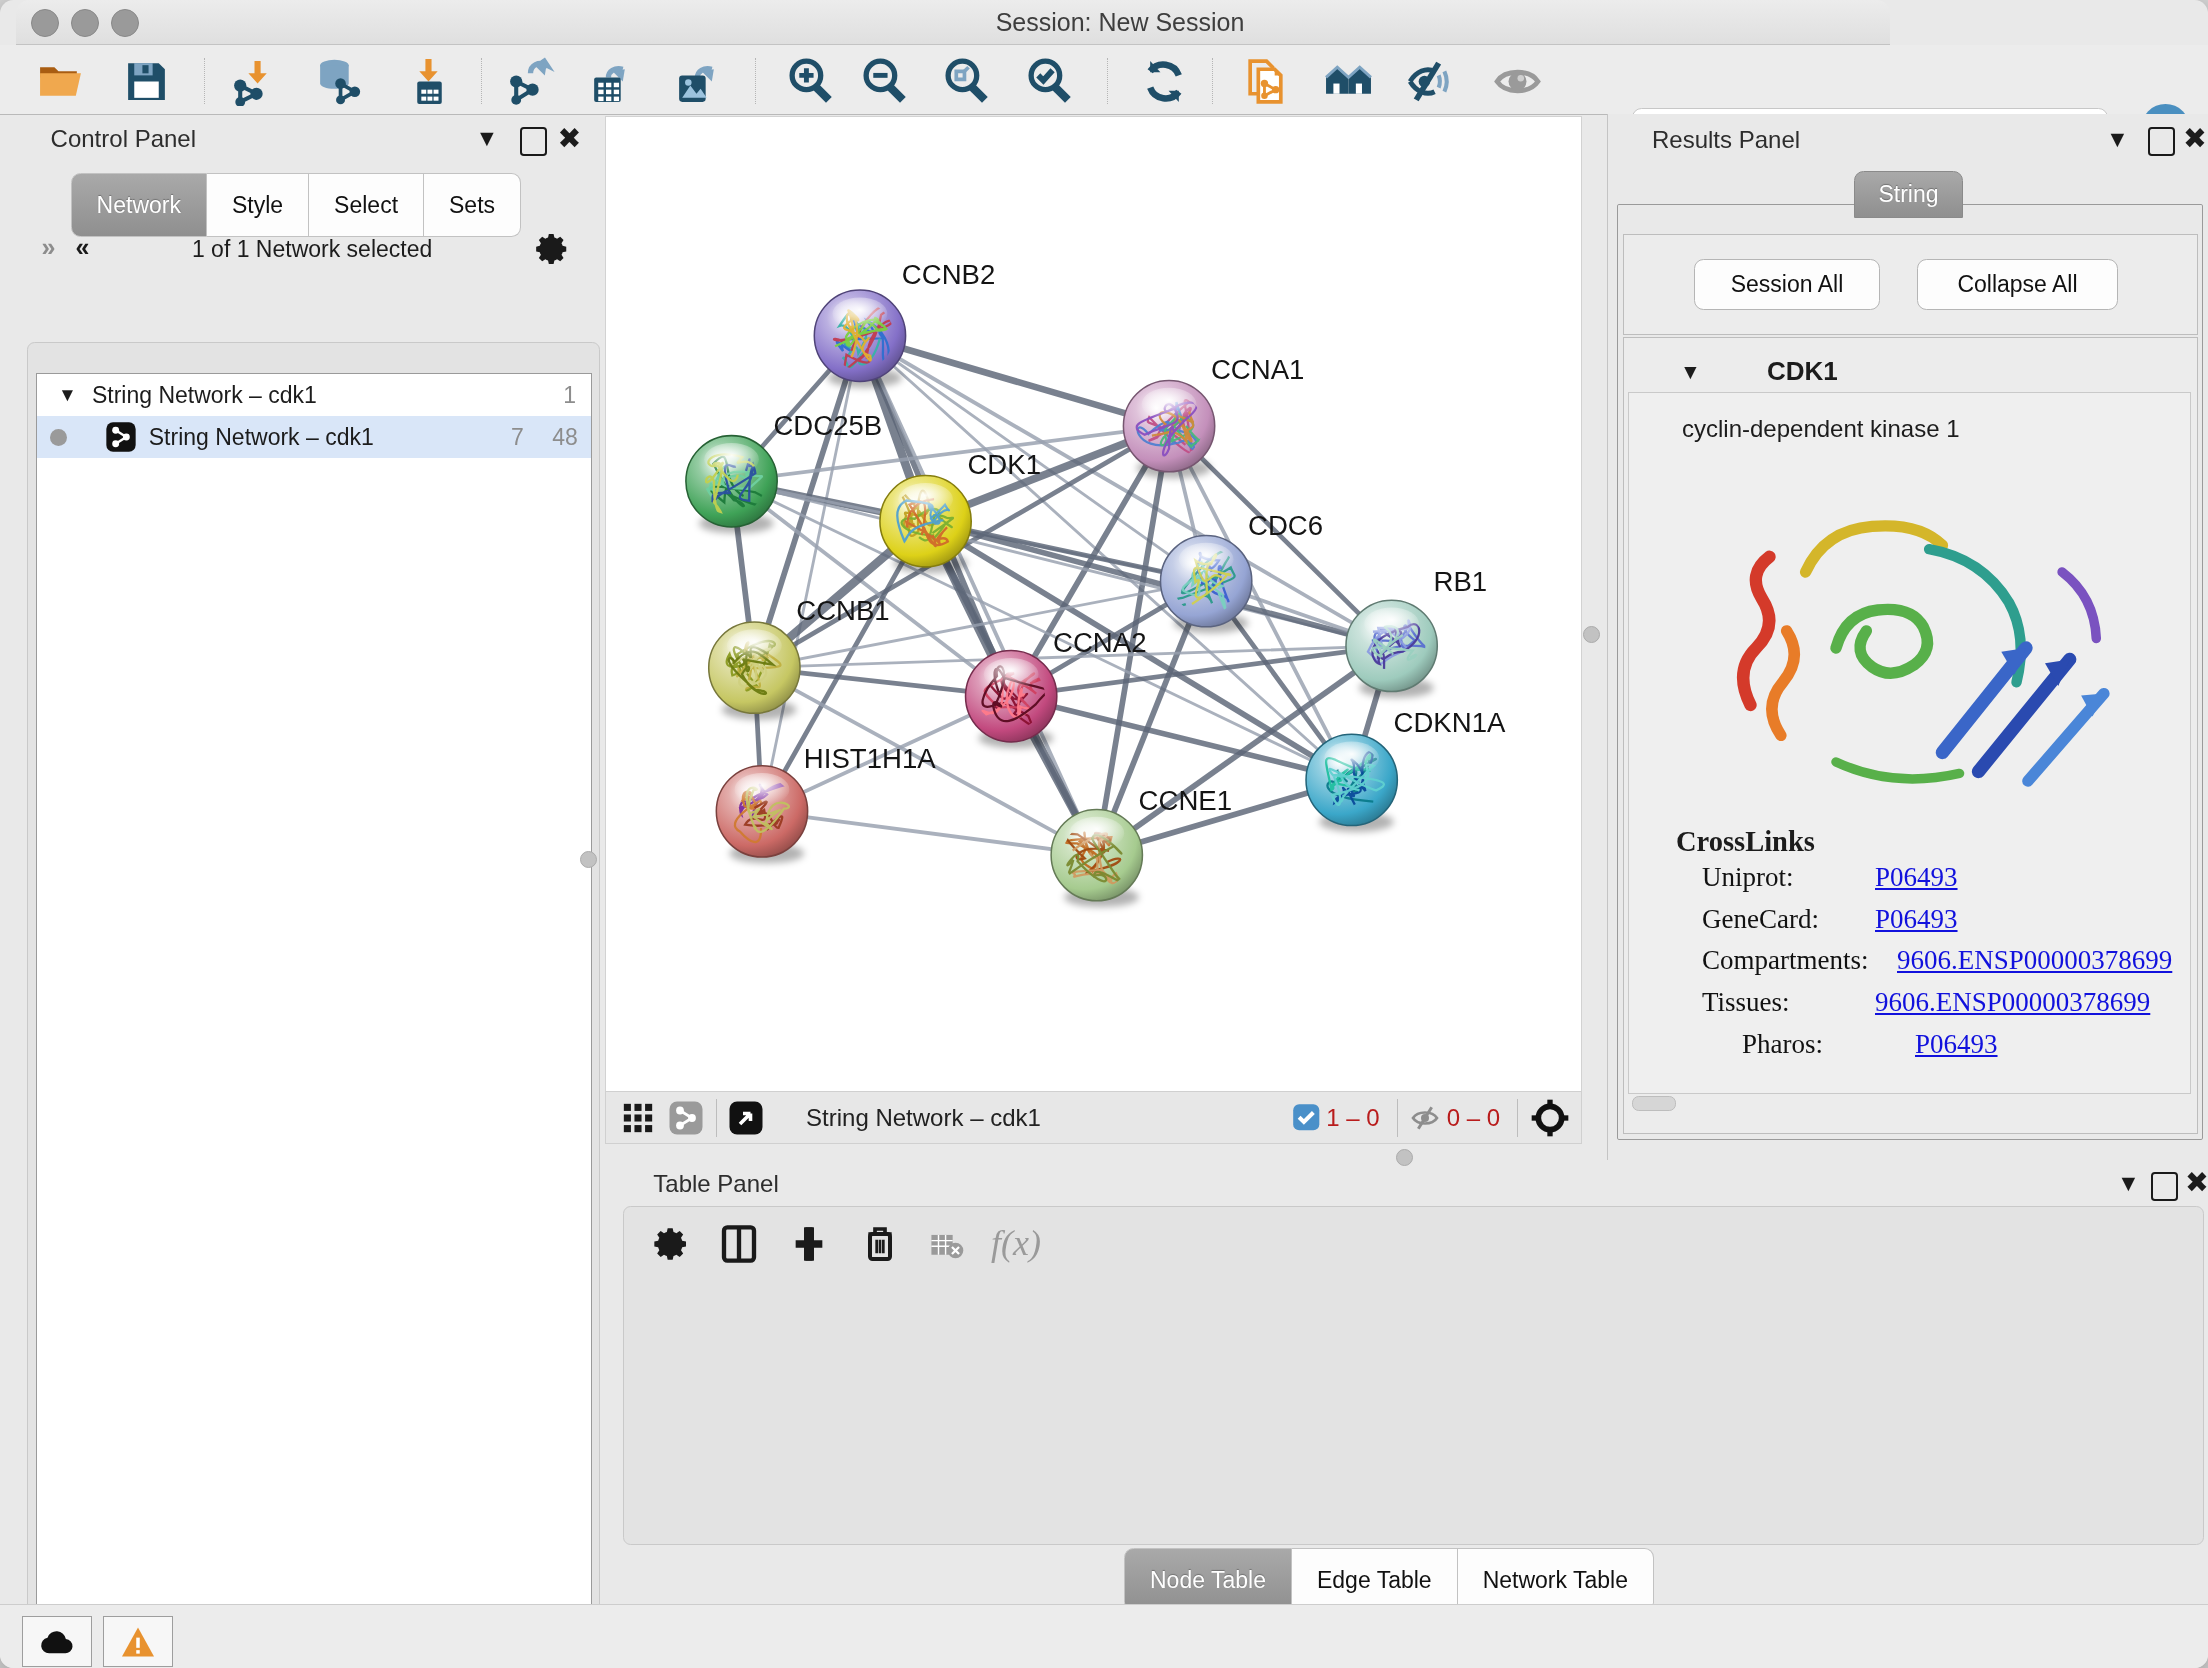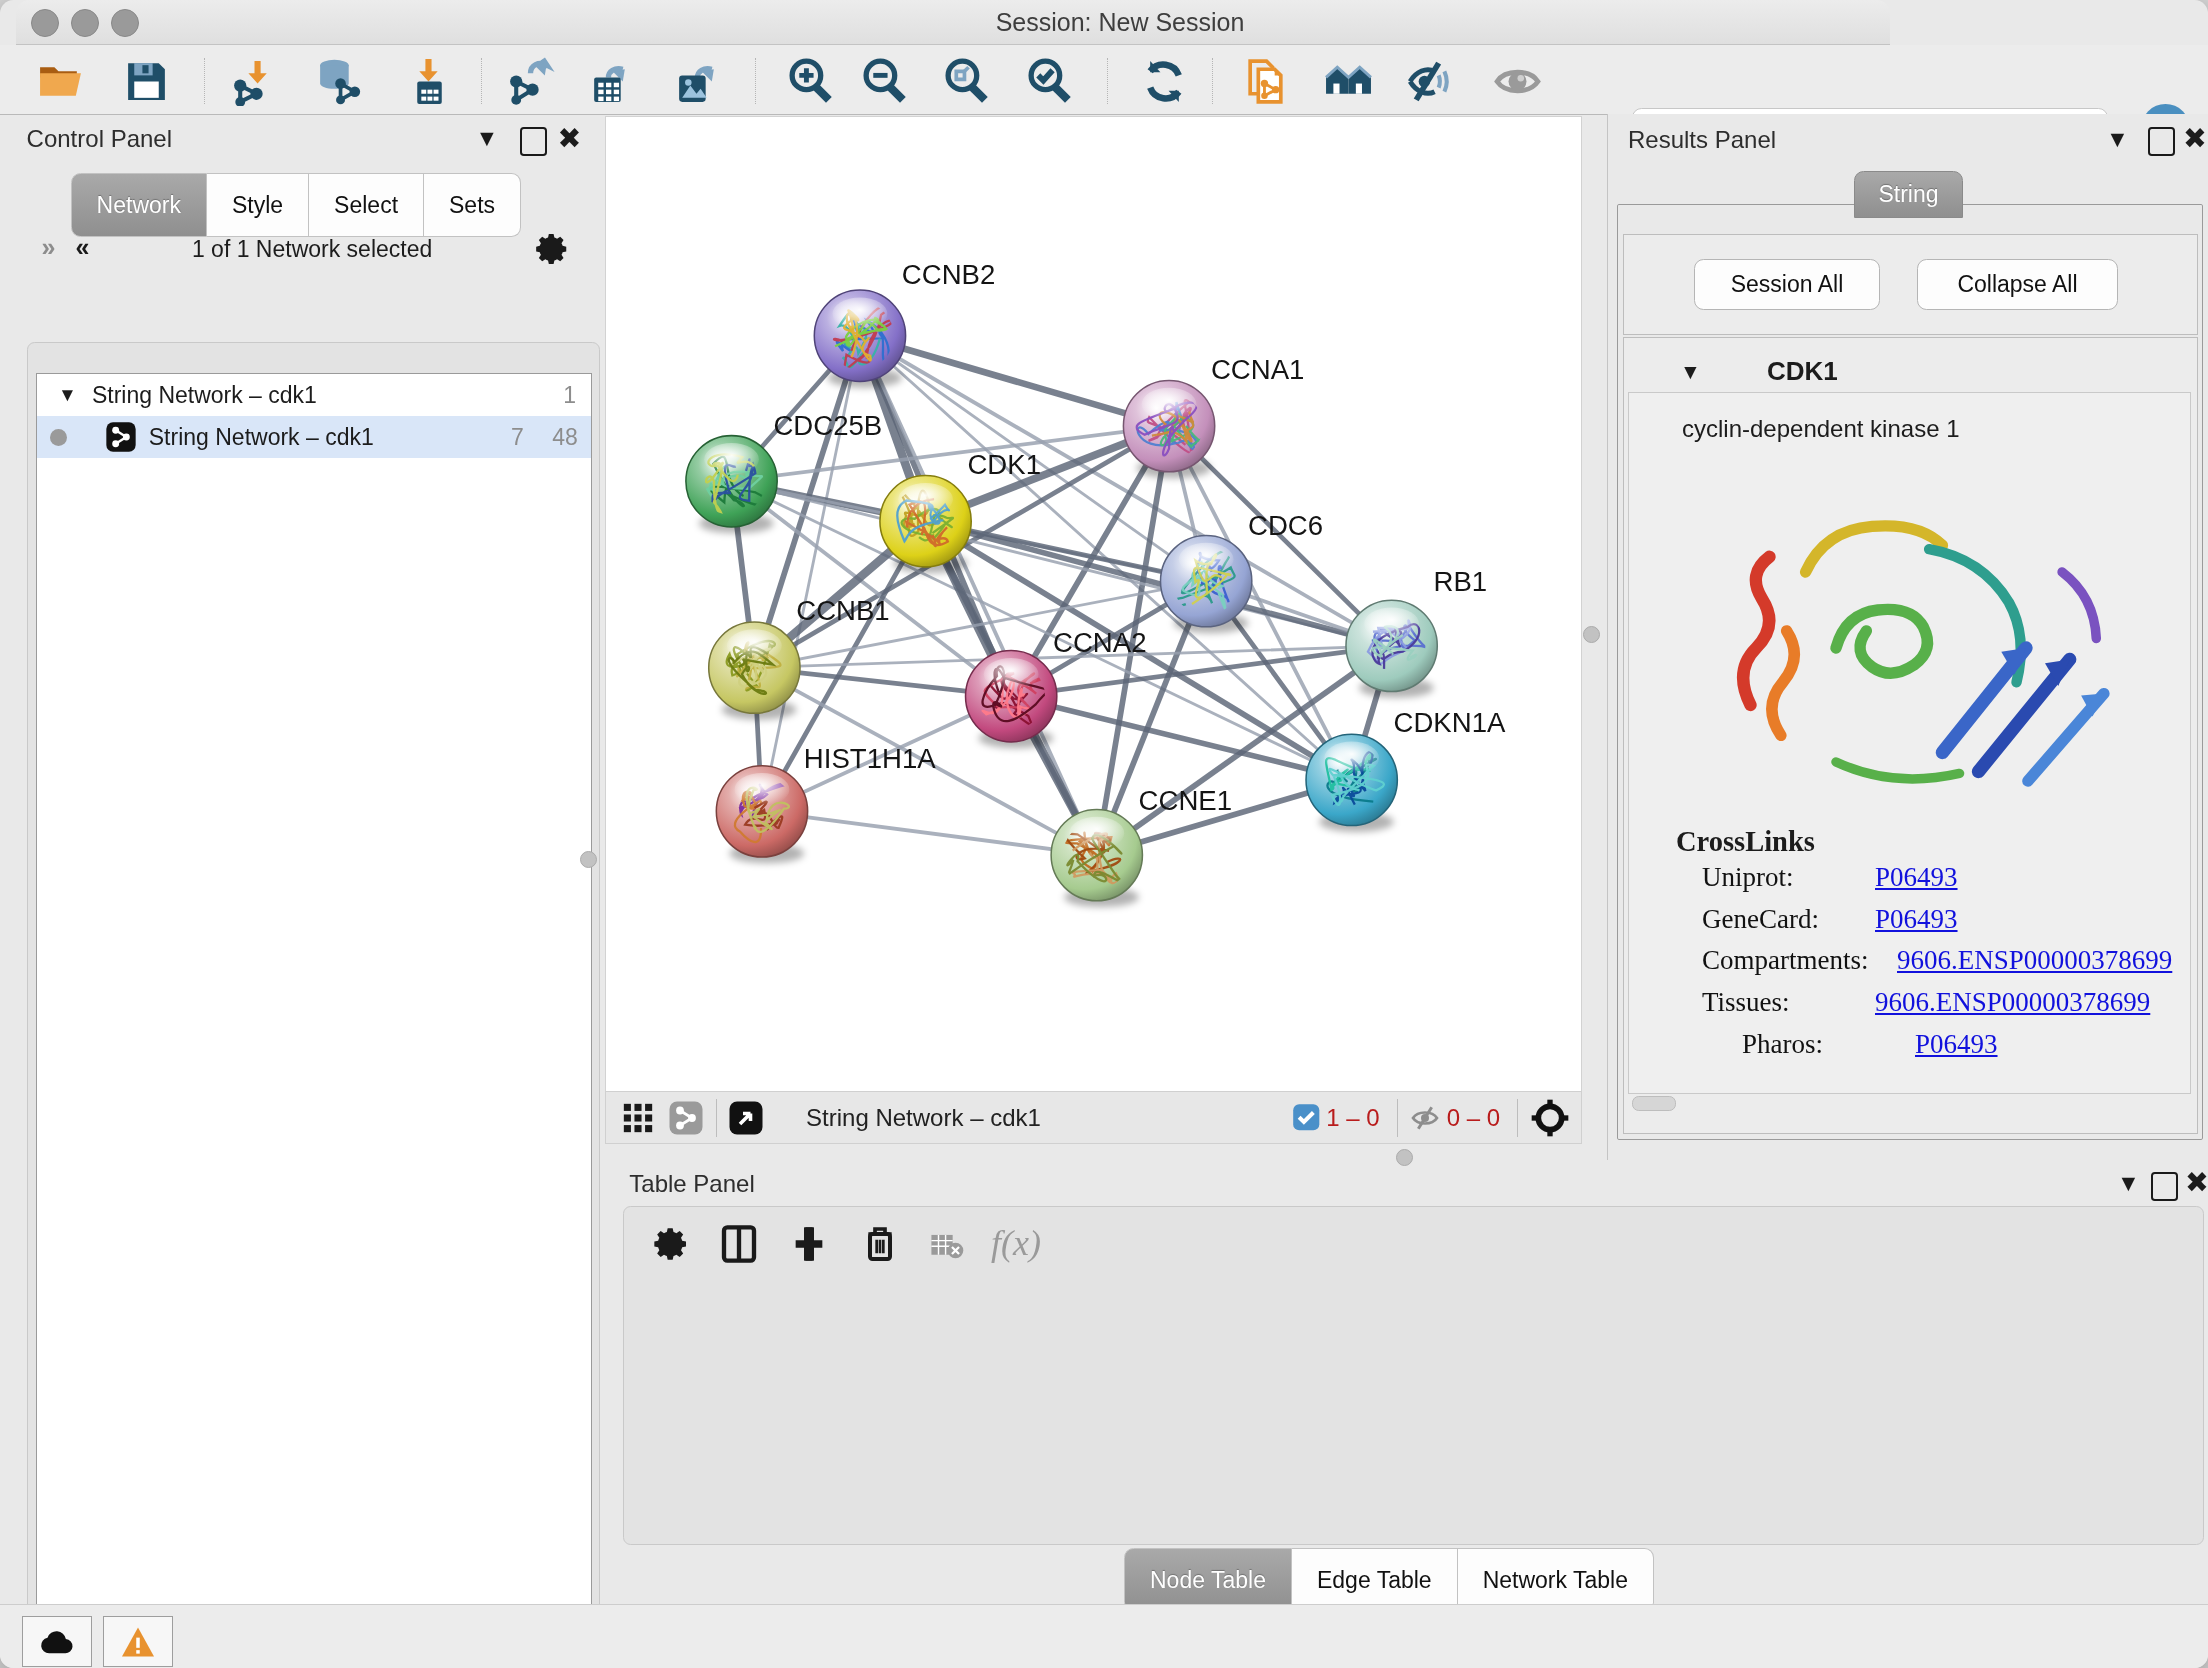--- a/index.html
+++ b/index.html
@@ -16,21 +16,21 @@
   .toolbar{left:0;top:45px;width:2208px;height:69px;background:#ececec;border-bottom:1px solid #b9b9b9;}
   .tbtn{top:9.5px;width:53px;height:53px;background:none;border:none;padding:1.9px;cursor:default;}
   .tbtn svg{width:49px;height:49px;display:block;}
   .tsep{top:13.3px;width:0;height:46px;border-left:1.9px dotted #b5b5b5;}
   .searchbox{left:1632px;top:63px;width:476px;height:42px;background:#fff;border:1.9px solid #c7c7c7;
              border-radius:9.5px;display:flex;align-items:center;padding:0 9.5px;box-sizing:border-box;}
   .searchbox input{border:none;outline:none;flex:1;font-size:23px;background:transparent;margin-left:7.6px;}
   .helpbtn{left:2141px;top:59px;width:49px;height:49px;border-radius:50%;background:#4a8fc0;border:none;
            color:#fff;font-size:32px;font-weight:bold;line-height:46px;text-align:center;padding:0;}
   
-  .panel-title{font-size:24px;color:#2d2d2d;}
+  .panel-title{font-size:24px;color:#2d2d2d;margin-left:24px;}
   .pctl{font-size:23px;color:#1a1a1a;}
   .winbox{width:23px;height:25px;border:2.9px solid #1a1a1a;border-radius:3.8px;display:inline-block;}
   
   .seg{display:flex;}
   .seg .tab{height:46px;line-height:46px;padding:8px 25px;background:#fdfdfd;border:1px solid #c2c2c2;
             border-left:none;font-size:23px;color:#111;text-align:center;}
   .seg .tab:first-child{border-left:1px solid #c2c2c2;border-radius:9.5px 0 0 9.5px;}
   .seg .tab:last-child{border-radius:0 9.5px 9.5px 0;}
   .seg .tab.active{background:linear-gradient(#a9a9a9,#8f8f8f);color:#fff;text-shadow:0 -1px 1px rgba(0,0,0,.3);}
   

